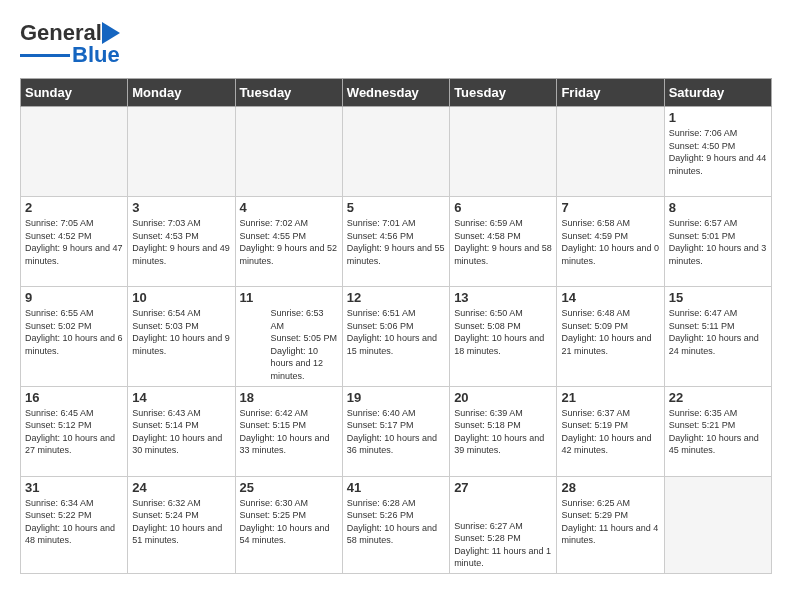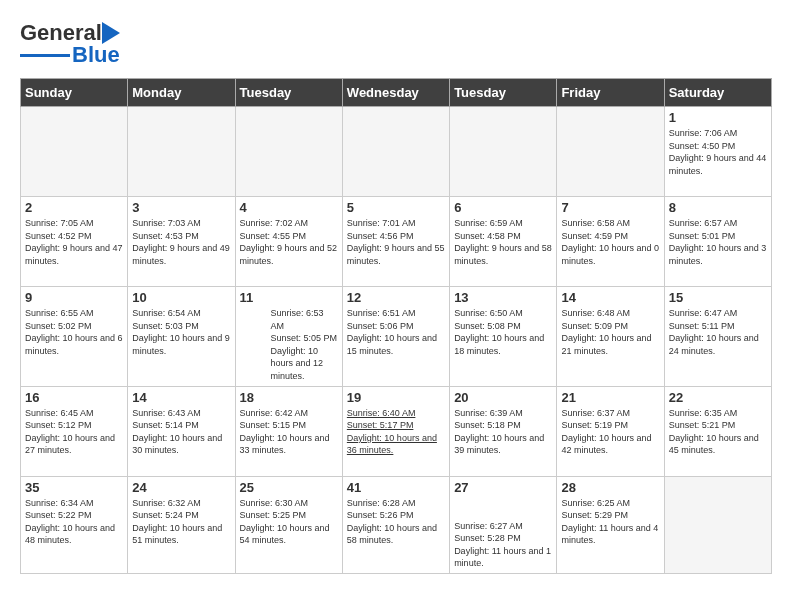--- a/index.html
+++ b/index.html
@@ -221,21 +221,21 @@
 Daylight: 10 hours and 30 minutes.</div>
         </td>
         <td>
           <div class="day-num">18</div>
           <div class="day-info" style="white-space: pre-line;">Sunrise: 6:42 AM
 Sunset: 5:15 PM
 Daylight: 10 hours and 33 minutes.</div>
         </td>
         <td>
           <div class="day-num">19</div>
-          <div class="day-info" style="white-space: pre-line; text-decoration: underline;">Sunrise: 6:40 AM
+          <div class="day-info" style="white-space: pre-line;">Sunrise: 6:40 AM
 Sunset: 5:17 PM
 Daylight: 10 hours and 36 minutes.</div>
         </td>
         <td>
           <div class="day-num">20</div>
           <div class="day-info" style="white-space: pre-line;">Sunrise: 6:39 AM
 Sunset: 5:18 PM
 Daylight: 10 hours and 39 minutes.</div>
         </td>
         <td>
@@ -246,21 +246,21 @@
         </td>
         <td>
           <div class="day-num">22</div>
           <div class="day-info" style="white-space: pre-line;">Sunrise: 6:35 AM
 Sunset: 5:21 PM
 Daylight: 10 hours and 45 minutes.</div>
         </td>
       </tr>
       <tr>
         <td>
-          <div class="day-num">35</div>
+          <div class="day-num">31</div>
           <div class="day-info" style="white-space: pre-line;">Sunrise: 6:34 AM
 Sunset: 5:22 PM
 Daylight: 10 hours and 48 minutes.</div>
         </td>
         <td>
           <div class="day-num">24</div>
           <div class="day-info" style="white-space: pre-line;">Sunrise: 6:32 AM
 Sunset: 5:24 PM
 Daylight: 10 hours and 51 minutes.</div>
         </td>

